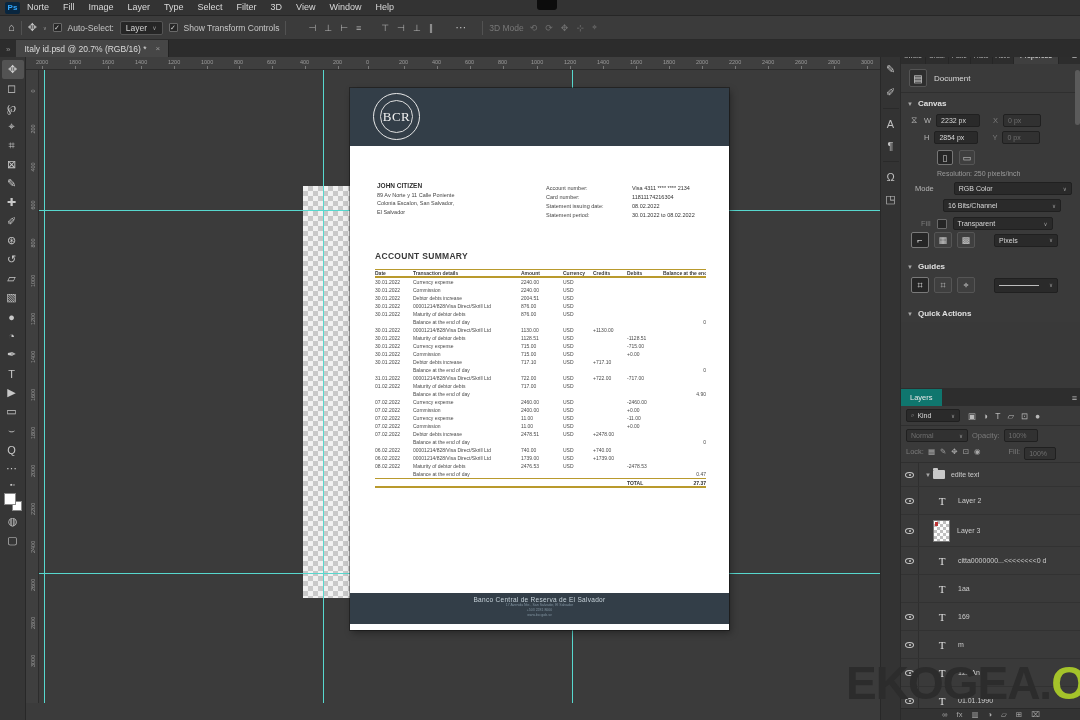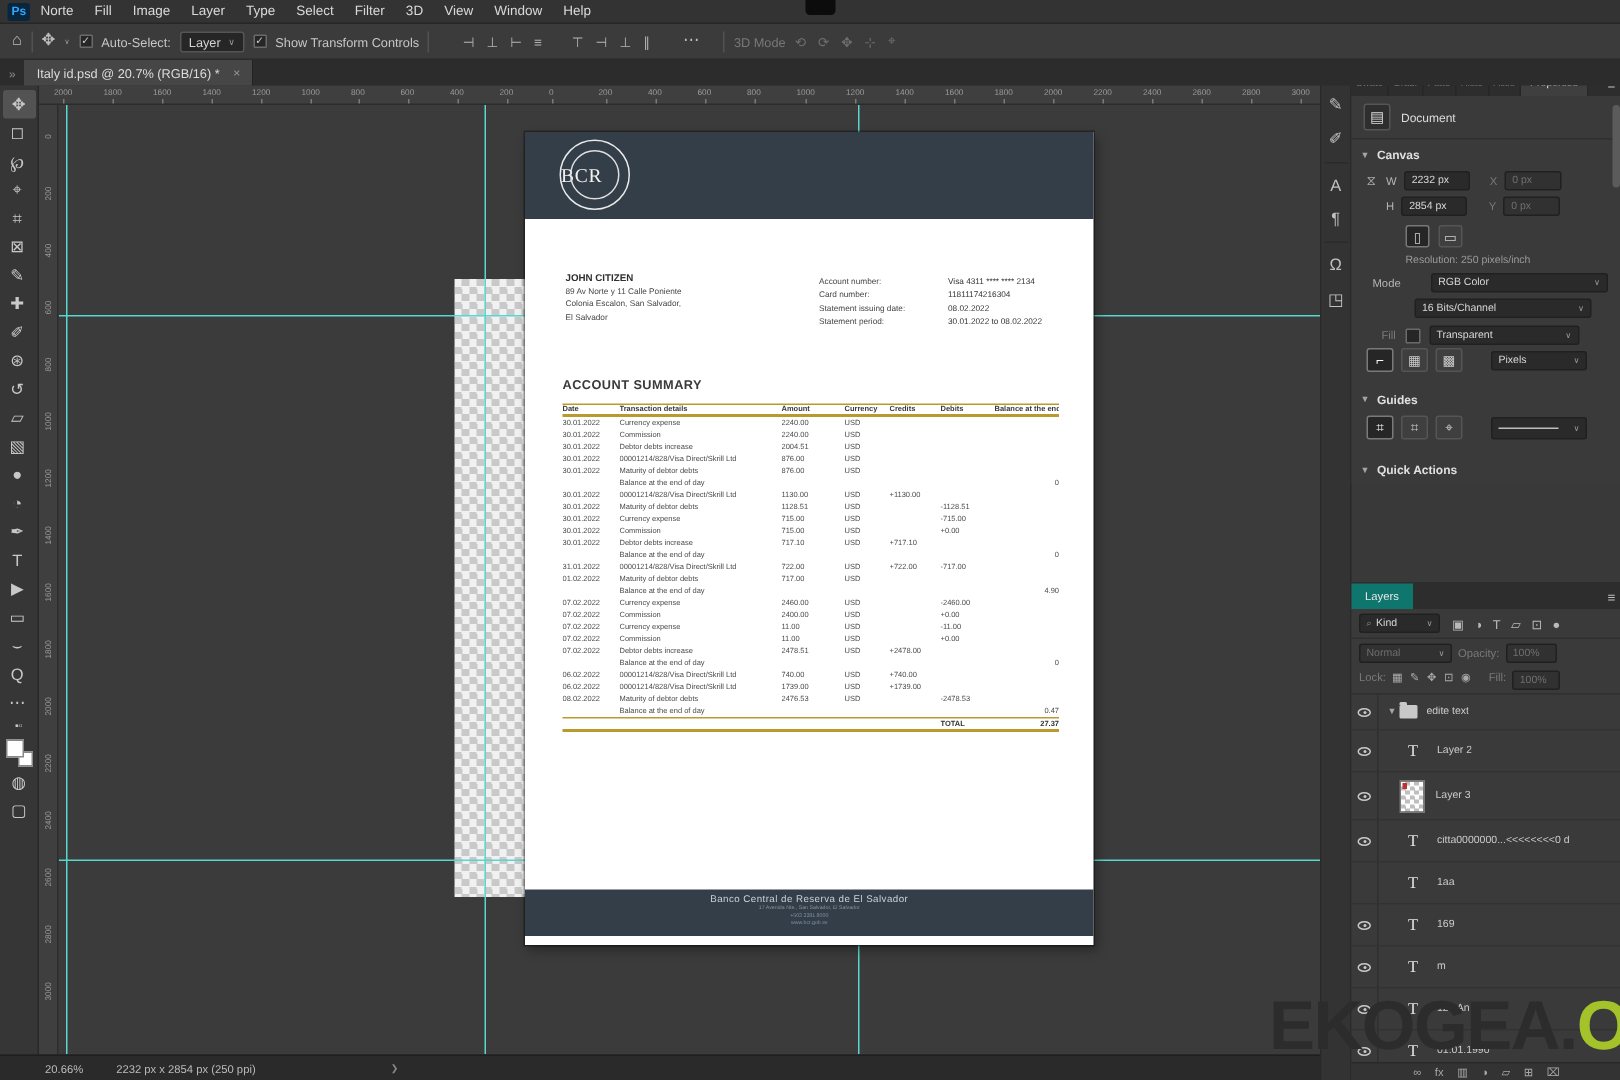--- a/index.html
+++ b/index.html
@@ -66,21 +66,21 @@
              background-image:repeating-conic-gradient(#c9c9c9 0% 25%, #f1f1f1 0% 50%);
              background-size:10px 10px; }
   .guide { position:absolute; background:#57d8ce; z-index:1; }
   .gv { width:1px; top:0; height:633px; }
   .gh { height:1px; left:0; width:841px; }
 
   .doc { position:absolute; left:311px; top:18px; width:379px; height:542px; background:#ffffff; z-index:2;
          box-shadow:0 0 0 1px rgba(0,0,0,.35), 2px 3px 7px rgba(0,0,0,.35); color:#3c3c3c; }
   .doc-header { position:absolute; left:0; top:0; width:379px; height:58px; background:#333e48; }
   .bcr-logo { position:absolute; left:23px; top:5px; width:47px; height:47px; border:1.5px solid #e9e9e9;
-              border-radius:50%; display:flex; align-items:center; }
+              border-radius:50%; display:flex; align-items:center; justify-content:center; }
   .bcr-logo::before { content:""; position:absolute; inset:6px; border:1px solid #dedede; border-radius:50%; }
   .bcr-mono { font-family:"Liberation Serif", serif; font-size:13px; color:#f2f2f2; letter-spacing:.5px; }
 
   .customer { position:absolute; left:27px; top:94px; }
   .customer .name { font-size:6.5px; font-weight:bold; color:#2f2f2f; margin-bottom:2px; }
   .customer div.line { font-size:5.5px; color:#454545; line-height:8.4px; }
   .meta { position:absolute; left:196px; top:96px; }
   .meta-row { display:flex; line-height:9px; }
   .meta-row .ml { width:86px; font-size:5.5px; color:#454545; }
   .meta-row .mv { font-size:5.5px; color:#333; }
@@ -770,21 +770,21 @@
         </div>
         <div class="lock-row">
           <span class="lbl dim">Lock:</span>
           <span id="lockIcons" style="display:flex;gap:5px;">
               <span class="licon">▦</span>
               <span class="licon">✎</span>
               <span class="licon">✥</span>
               <span class="licon">⊡</span>
               <span class="licon">◉</span>
             </span>
-          <span class="lbl dim" style="margin-left:8px;">Fill:</span>
+          <span class="lbl dim" style="margin-left:24px;">Fill:</span>
           <span class="fld dim" style="width:32px;">100%</span>
         </div>
         <div id="layerRows">
             <div class="lrow" style="height: 24px;">
               <span class="eye-well">
                 <span class="eye"></span>
               </span>
               <span class="lchev">▼</span>
               <span class="folder"></span>
               <span class="lname">edite text</span>
@@ -850,23 +850,18 @@
             <span>▥</span>
             <span>◑</span>
             <span>▱</span>
             <span>⊞</span>
             <span>⌧</span>
           </div>
       </div>
     </div>
   </div>
 
-  <div class="status-bar">
-    <span class="sb-zoom">20.66%</span>
-    <span class="sb-dims">2232 px x 2854 px (250 ppi)</span>
-    <span class="sb-car">❯</span>
-  </div>
 
   <div class="watermark">
     <span class="wm-dark">EKOGEA.</span><span class="wm-green">ORG</span>
   </div>
 
 </div>
 
 </body></html>

